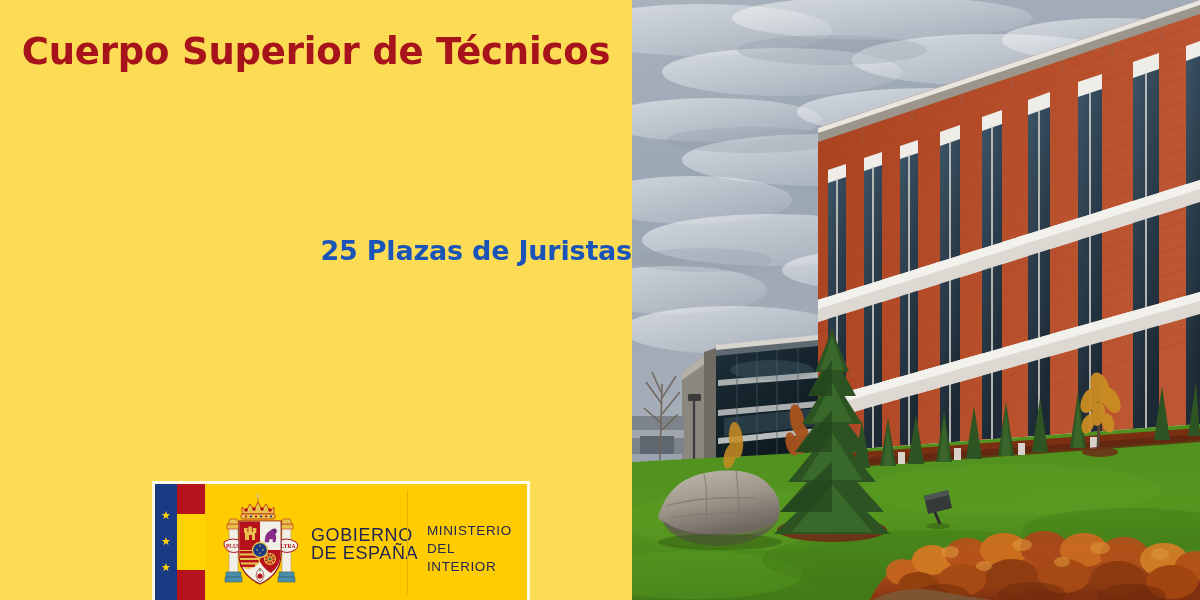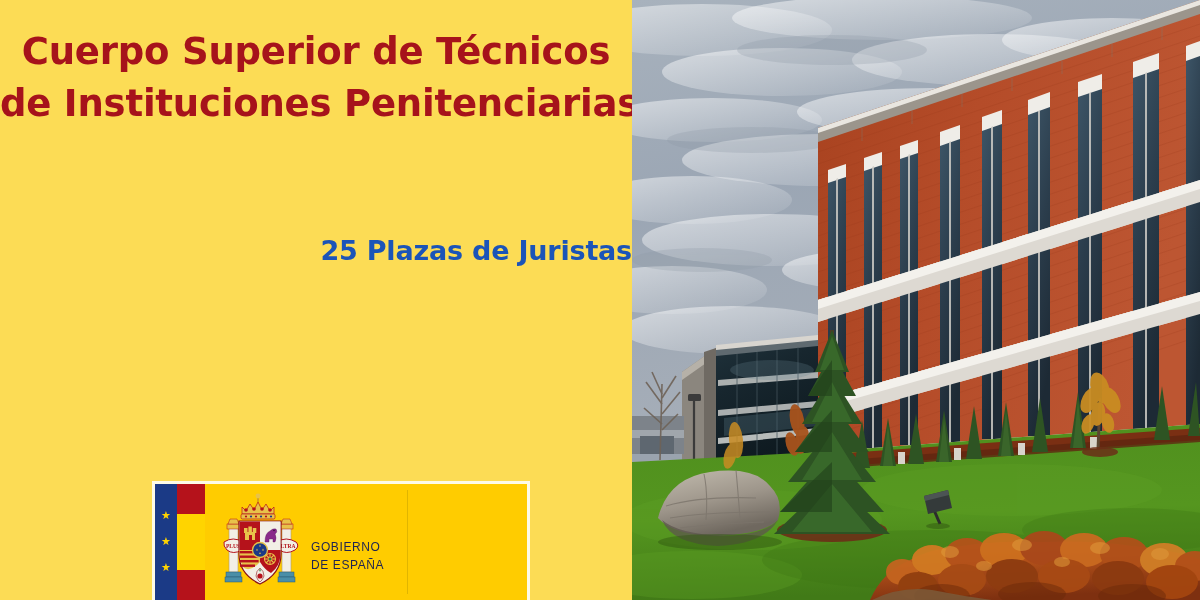--- a/index.html
+++ b/index.html
@@ -132,24 +132,24 @@
     position: absolute;
     left: 60px;
     top: 8px;
     width: 90px;
     height: 100px;
   }
 
   .logo-text-gobierno {
     position: absolute;
     left: 156px;
-    top: 54px;
+    top: 42px;
     color: #1f2452;
     font-family: "Liberation Sans", sans-serif;
-    font-size: 12px;
+    font-size: 18px;
     font-weight: 400;
     line-height: 18px;
     letter-spacing: 0.6px;
   }
   .logo-divider {
     position: absolute;
     left: 252px;
     top: 6px;
     width: 1px;
     height: 104px;
@@ -181,21 +181,20 @@
 </style>
 </head>
 <body>
 
 <div class="poster">
 
   <div class="left-panel">
 
     <div class="title-block">
       <div class="title-line">Cuerpo Superior de Técnicos</div>
-      <div class="title-line">de Instituciones Penitenciarias</div>
     </div>
 
     <div class="subtitle-block">
       <div class="subtitle-line">25 Plazas de Juristas</div>
     </div>
 
     <div class="logo-frame">
       <div class="logo-inner">
 
         <div class="flag-bars">
@@ -299,20 +298,24 @@
           </svg>
         </div>
 
         <div class="logo-text-gobierno">
           <div>GOBIERNO</div>
           <div>DE ESPAÑA</div>
         </div>
 
         <div class="logo-divider"></div>
 
+        <div class="logo-text-ministerio">
+          <div>MINISTERIO</div>
+          <div>DEL INTERIOR</div>
+        </div>
 
       </div>
     </div>
   </div>
 
   <div class="photo">
     <svg width="568" height="600" viewBox="0 0 568 600">
       <defs>
         <linearGradient id="skyGrad" x1="0" y1="0" x2="0.25" y2="1">
           <stop offset="0%" stop-color="#a8b2bd"></stop>

